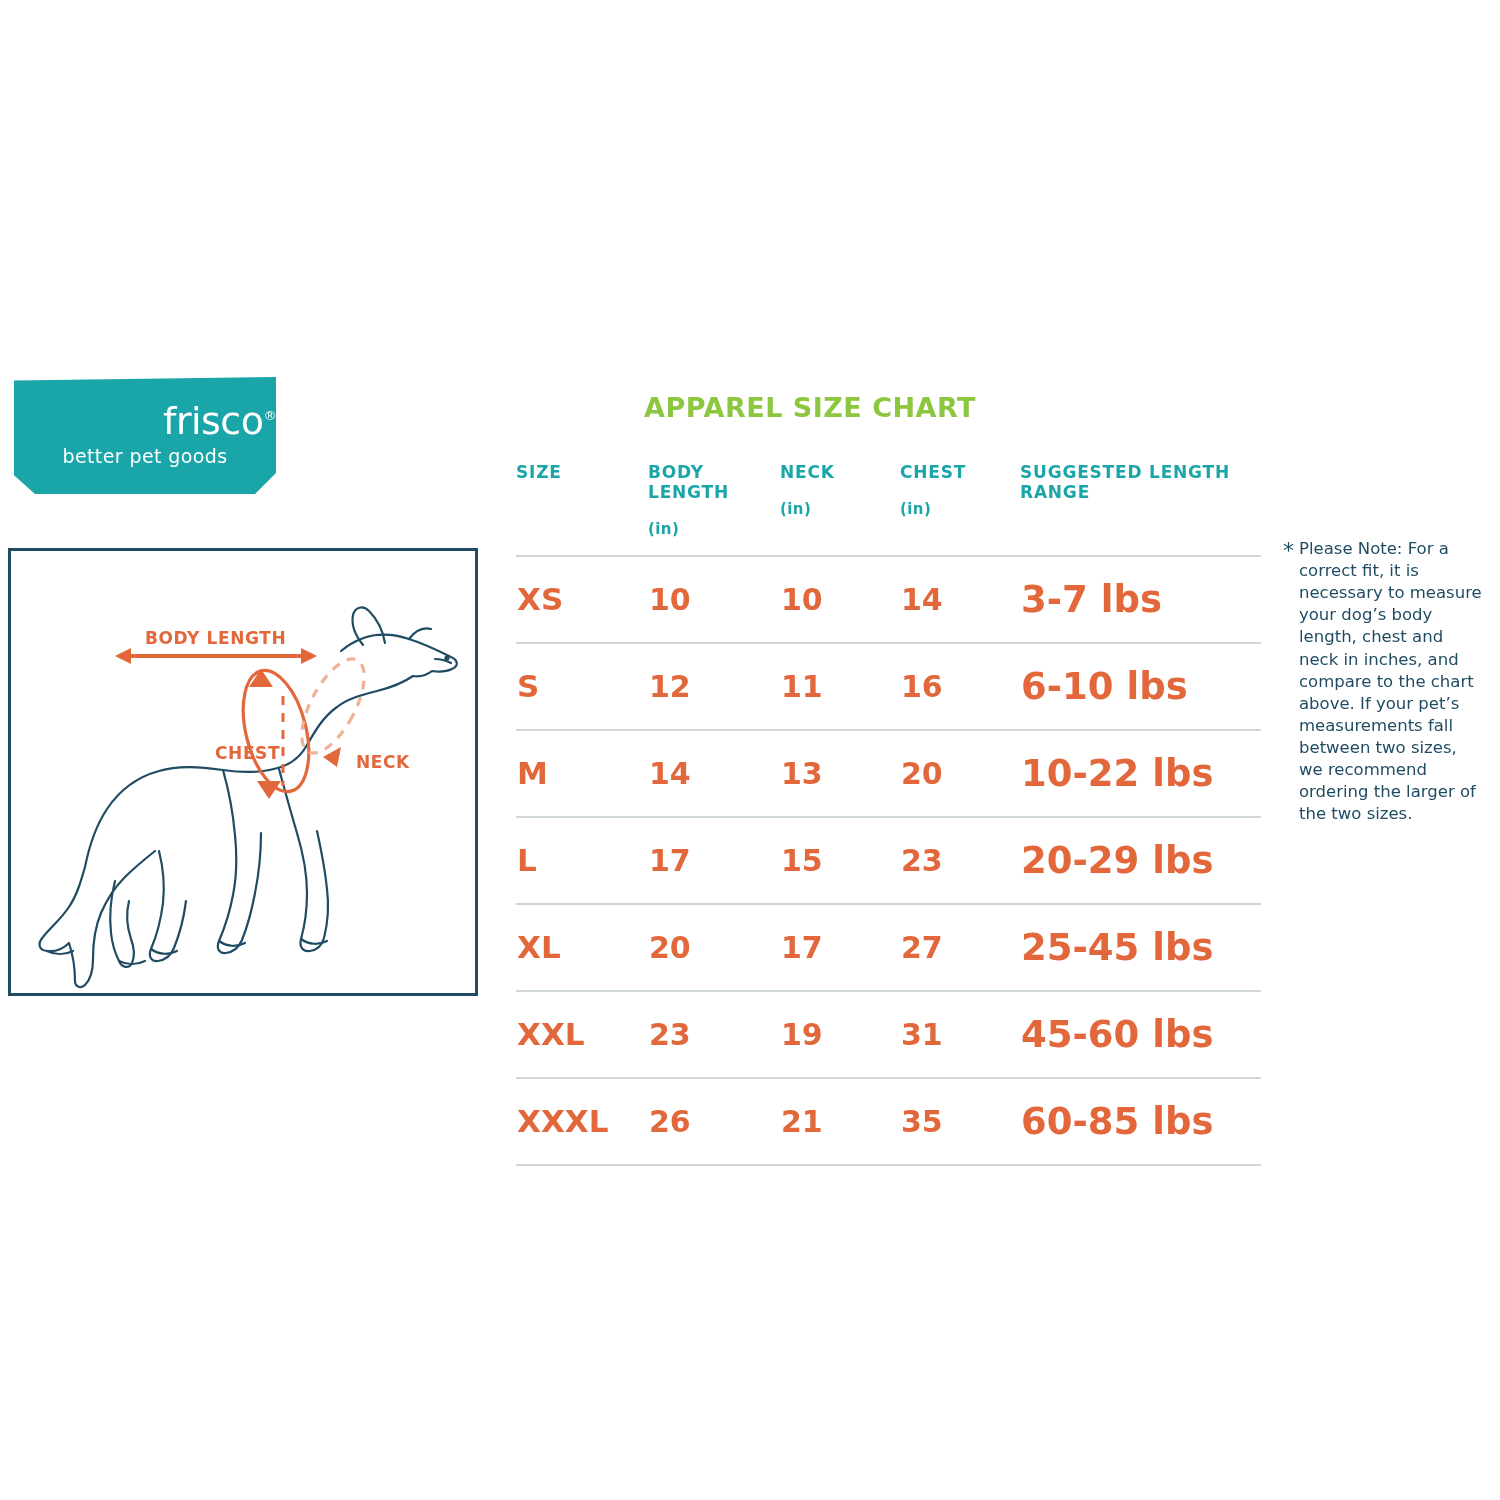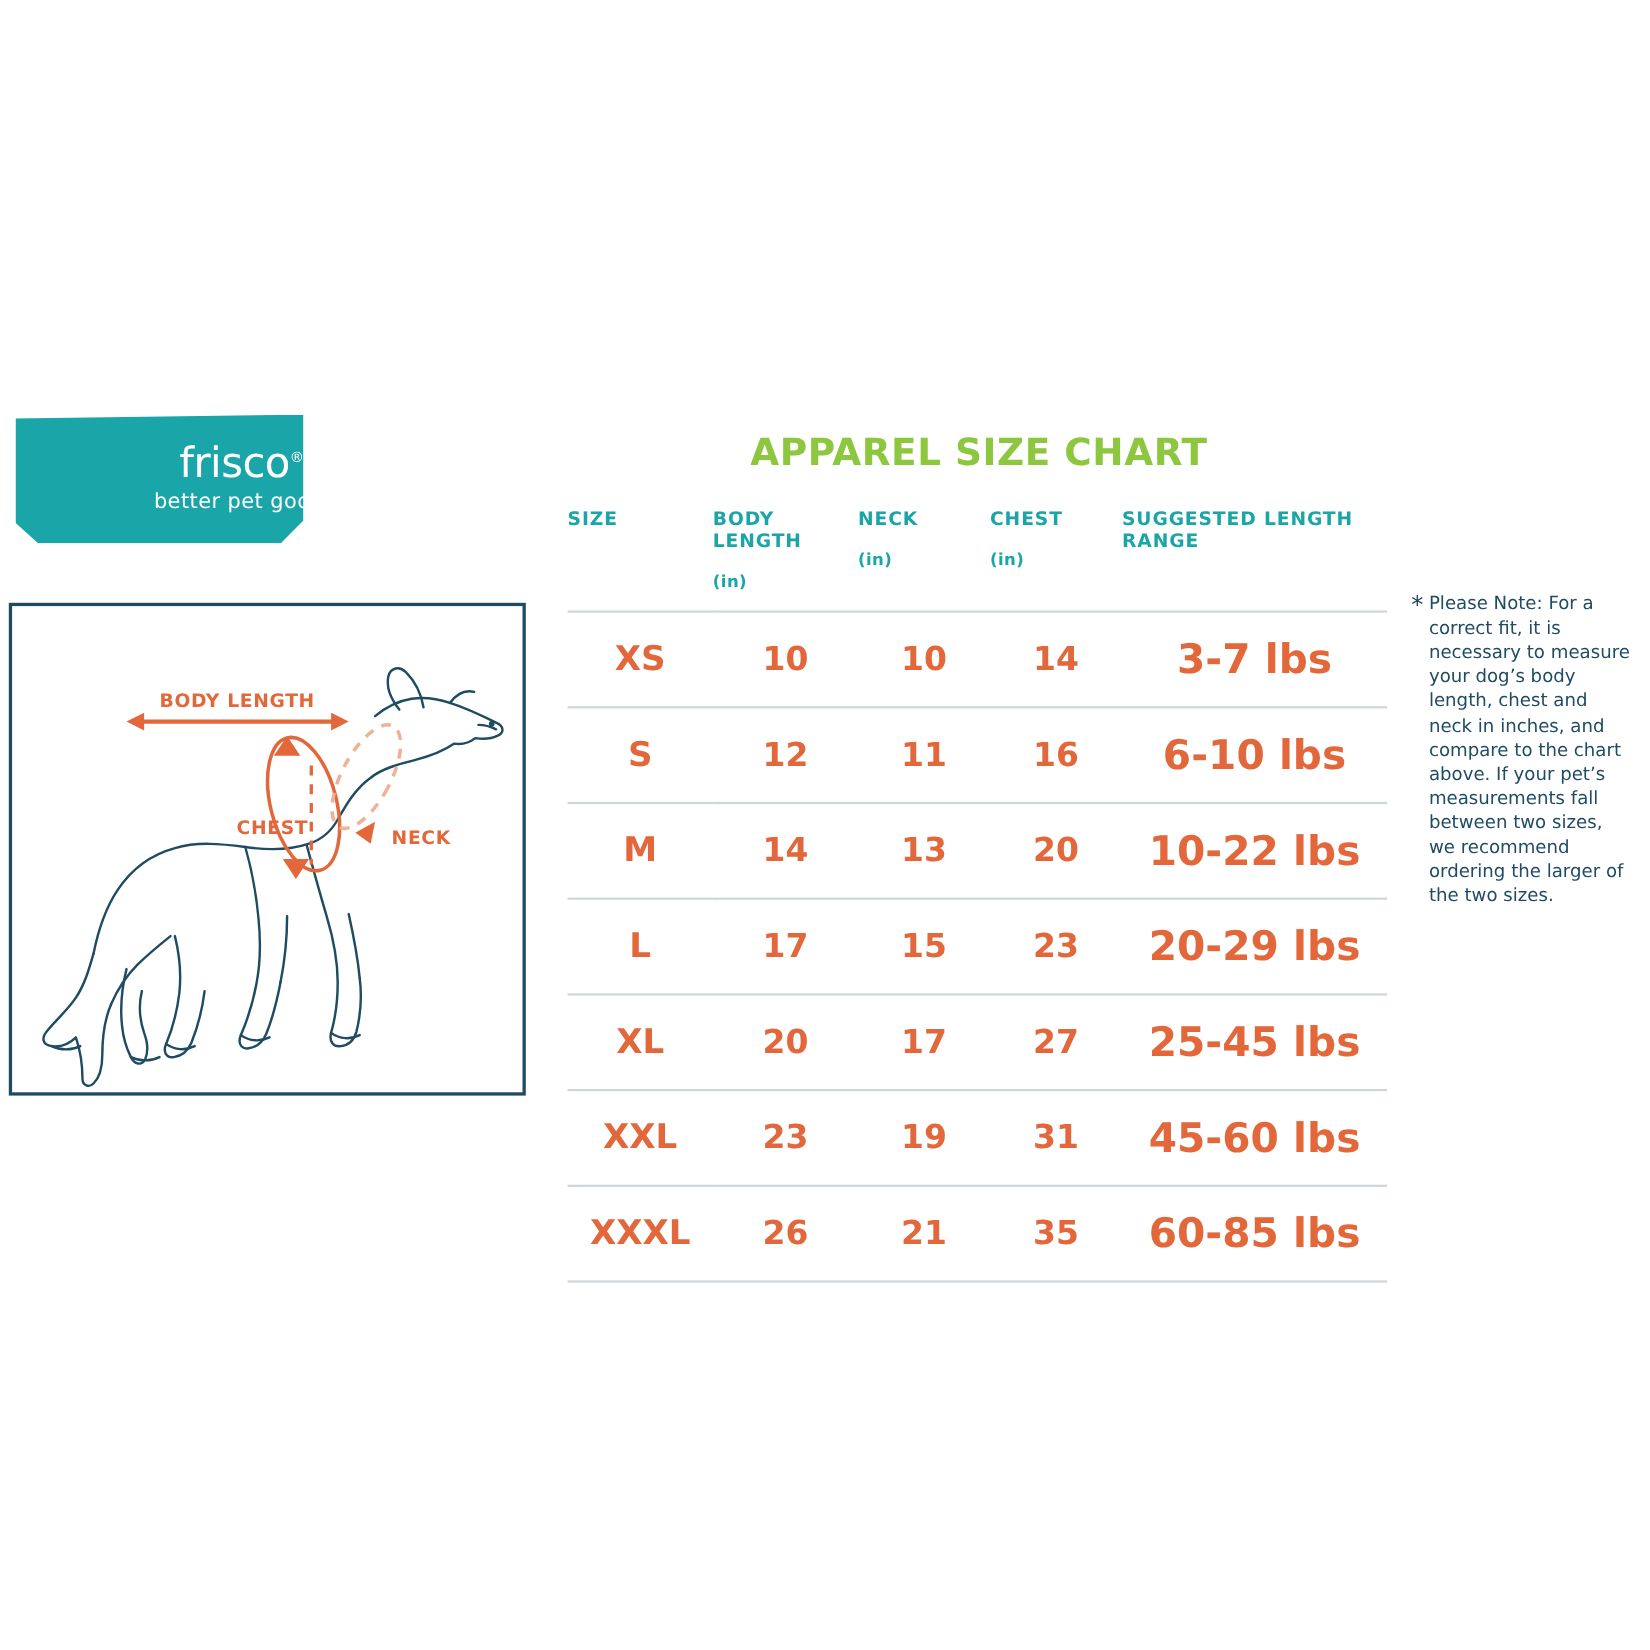--- a/index.html
+++ b/index.html
@@ -43,26 +43,25 @@
   }
   .brand-wordmark sup {
     font-size: 13px;
     vertical-align: super;
   }
   .brand-tagline {
     position: absolute;
     left: 0;
     top: 68px;
     width: 100%;
-    text-align: right;
+    text-align: center;
     color: #ffffff;
     font-family: "DejaVu Sans", sans-serif;
     font-size: 19px;
     letter-spacing: 0.4px;
-    padding-left: 29px;
   }
 
   
   .diagram-box {
     position: absolute;
     left: 8px;
     top: 548px;
     width: 470px;
     height: 448px;
     border: 3px solid #1f4b63;
@@ -79,25 +78,25 @@
     font-size: 17px;
     letter-spacing: 0.6px;
   }
   .lbl-body-length { left: 145px; top: 628px; }
   .lbl-chest { left: 215px; top: 743px; }
   .lbl-neck { left: 356px; top: 752px; }
 
   
   .chart-title {
     position: absolute;
-    left: 682px;
+    left: 644px;
     top: 392px;
     font-family: "DejaVu Sans", sans-serif;
     font-weight: bold;
-    font-size: 34px;
+    font-size: 27px;
     color: #8dc63f;
     letter-spacing: 0.5px;
   }
 
   
   .size-table {
     position: absolute;
     left: 516px;
     top: 462px;
     width: 745px;
@@ -124,21 +123,20 @@
   .size-table tbody tr {
     border-top: 2px solid #cfd6da;
   }
   .size-table tbody tr:last-child {
     border-bottom: 2px solid #cfd6da;
   }
   .size-table td {
     font-family: "DejaVu Sans", sans-serif;
     font-weight: bold;
     color: #e2683c;
-    text-align: center;
     height: 83px;
     font-size: 30px;
   }
   .size-table td.c-size { font-size: 31px; width: 130px; }
   .size-table td.c-body { width: 130px; }
   .size-table td.c-neck { width: 118px; }
   .size-table td.c-chest { width: 118px; }
   .size-table td.c-weight { font-size: 37px; }
 
   .size-table th.h-size { width: 130px; }

